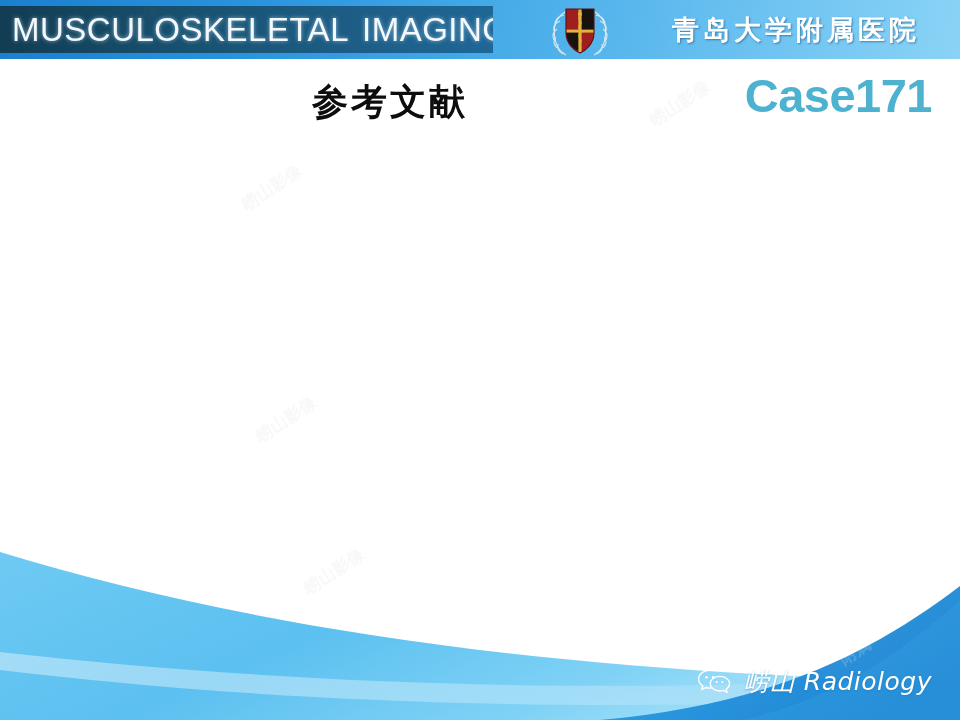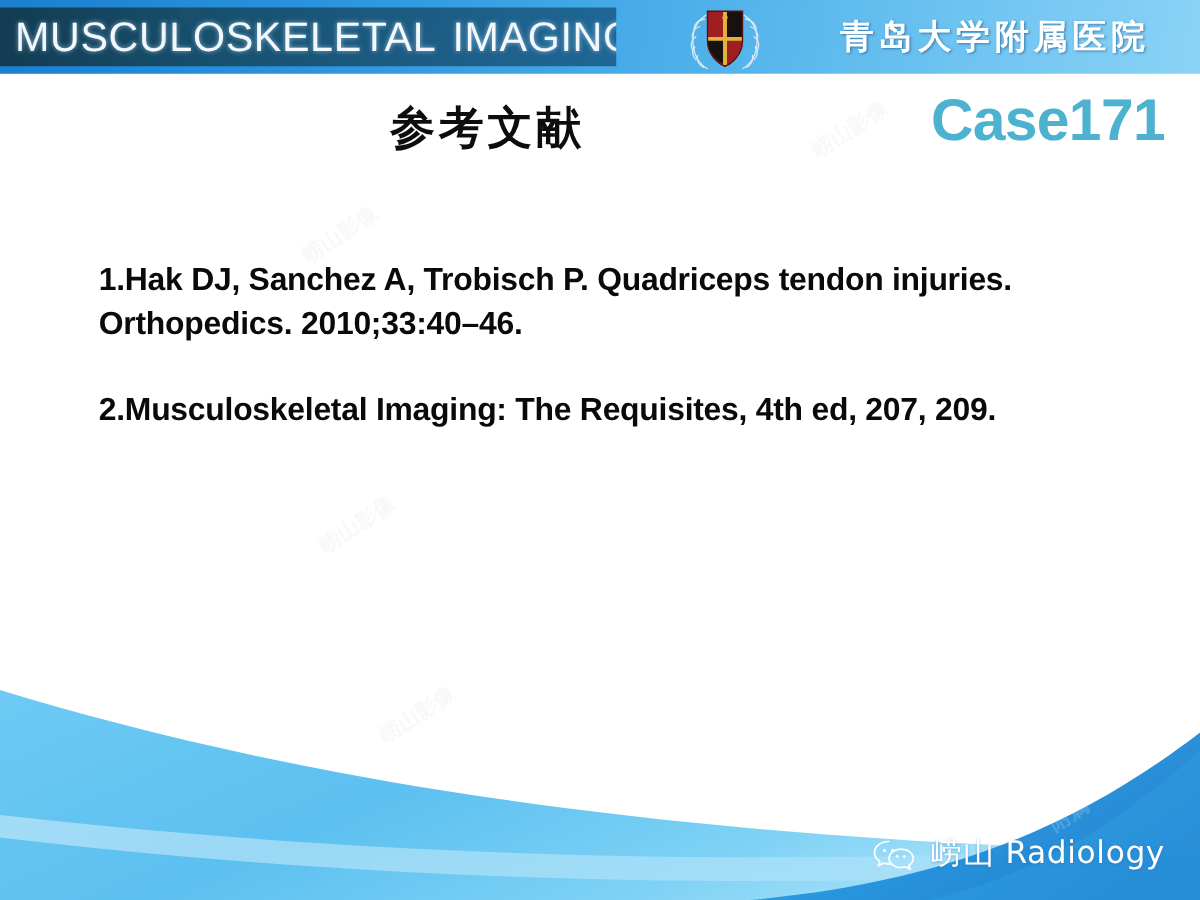--- a/index.html
+++ b/index.html
@@ -135,23 +135,24 @@
     width: 960px;
     height: 190px;
   }
 
   
   #footer-signature {
     position: absolute;
     bottom: 22px;
     right: 28px;
     display: flex;
-    align-items: flex-end;
+    align-items: center;
     gap: 13px;
     white-space: nowrap;
+    font-style: italic;
   }
   #wechat-icon { display: block; width: 34px; height: 27px; }
   #signature-text {
     color: #ffffff;
     font-size: 25px;
     font-weight: 400;
     letter-spacing: 0.5px;
     text-shadow: 0 1px 2px rgba(40,110,170,0.45);
     font-family: "DejaVu Sans", "Liberation Sans", sans-serif;
   }
@@ -224,24 +225,20 @@
         <path d="M21 6 H49 V30 C49 41 40 48 35 50 C30 48 21 41 21 30 Z" fill="none" stroke="#5e0f10" stroke-width="1.1"></path>
       </svg>
     </div>
 
     <div id="hospital-name">青岛大学附属医院</div>
   </div>
 
   <div id="slide-title">参考文献</div>
   <div id="case-label">Case171</div>
 
-  <div id="reference-list">
-    <div class="reference-item">1.Hak DJ, Sanchez A, Trobisch P. Quadriceps tendon injuries. Orthopedics. 2010;33:40–46.</div>
-    <div class="reference-item">2.Musculoskeletal Imaging: The Requisites, 4th ed, 207, 209.</div>
-  </div>
 
   <div id="footer-waves">
     <svg viewBox="0 0 960 190" width="960" height="190" preserveAspectRatio="none" aria-hidden="true">
       <defs>
         <linearGradient id="waveLight" x1="0" y1="0" x2="1" y2="0.4">
           <stop offset="0%" stop-color="#6ecaf3"></stop>
           <stop offset="45%" stop-color="#5cc0f0"></stop>
           <stop offset="80%" stop-color="#7fd2f5"></stop>
           <stop offset="100%" stop-color="#a6e0f9"></stop>
         </linearGradient>

